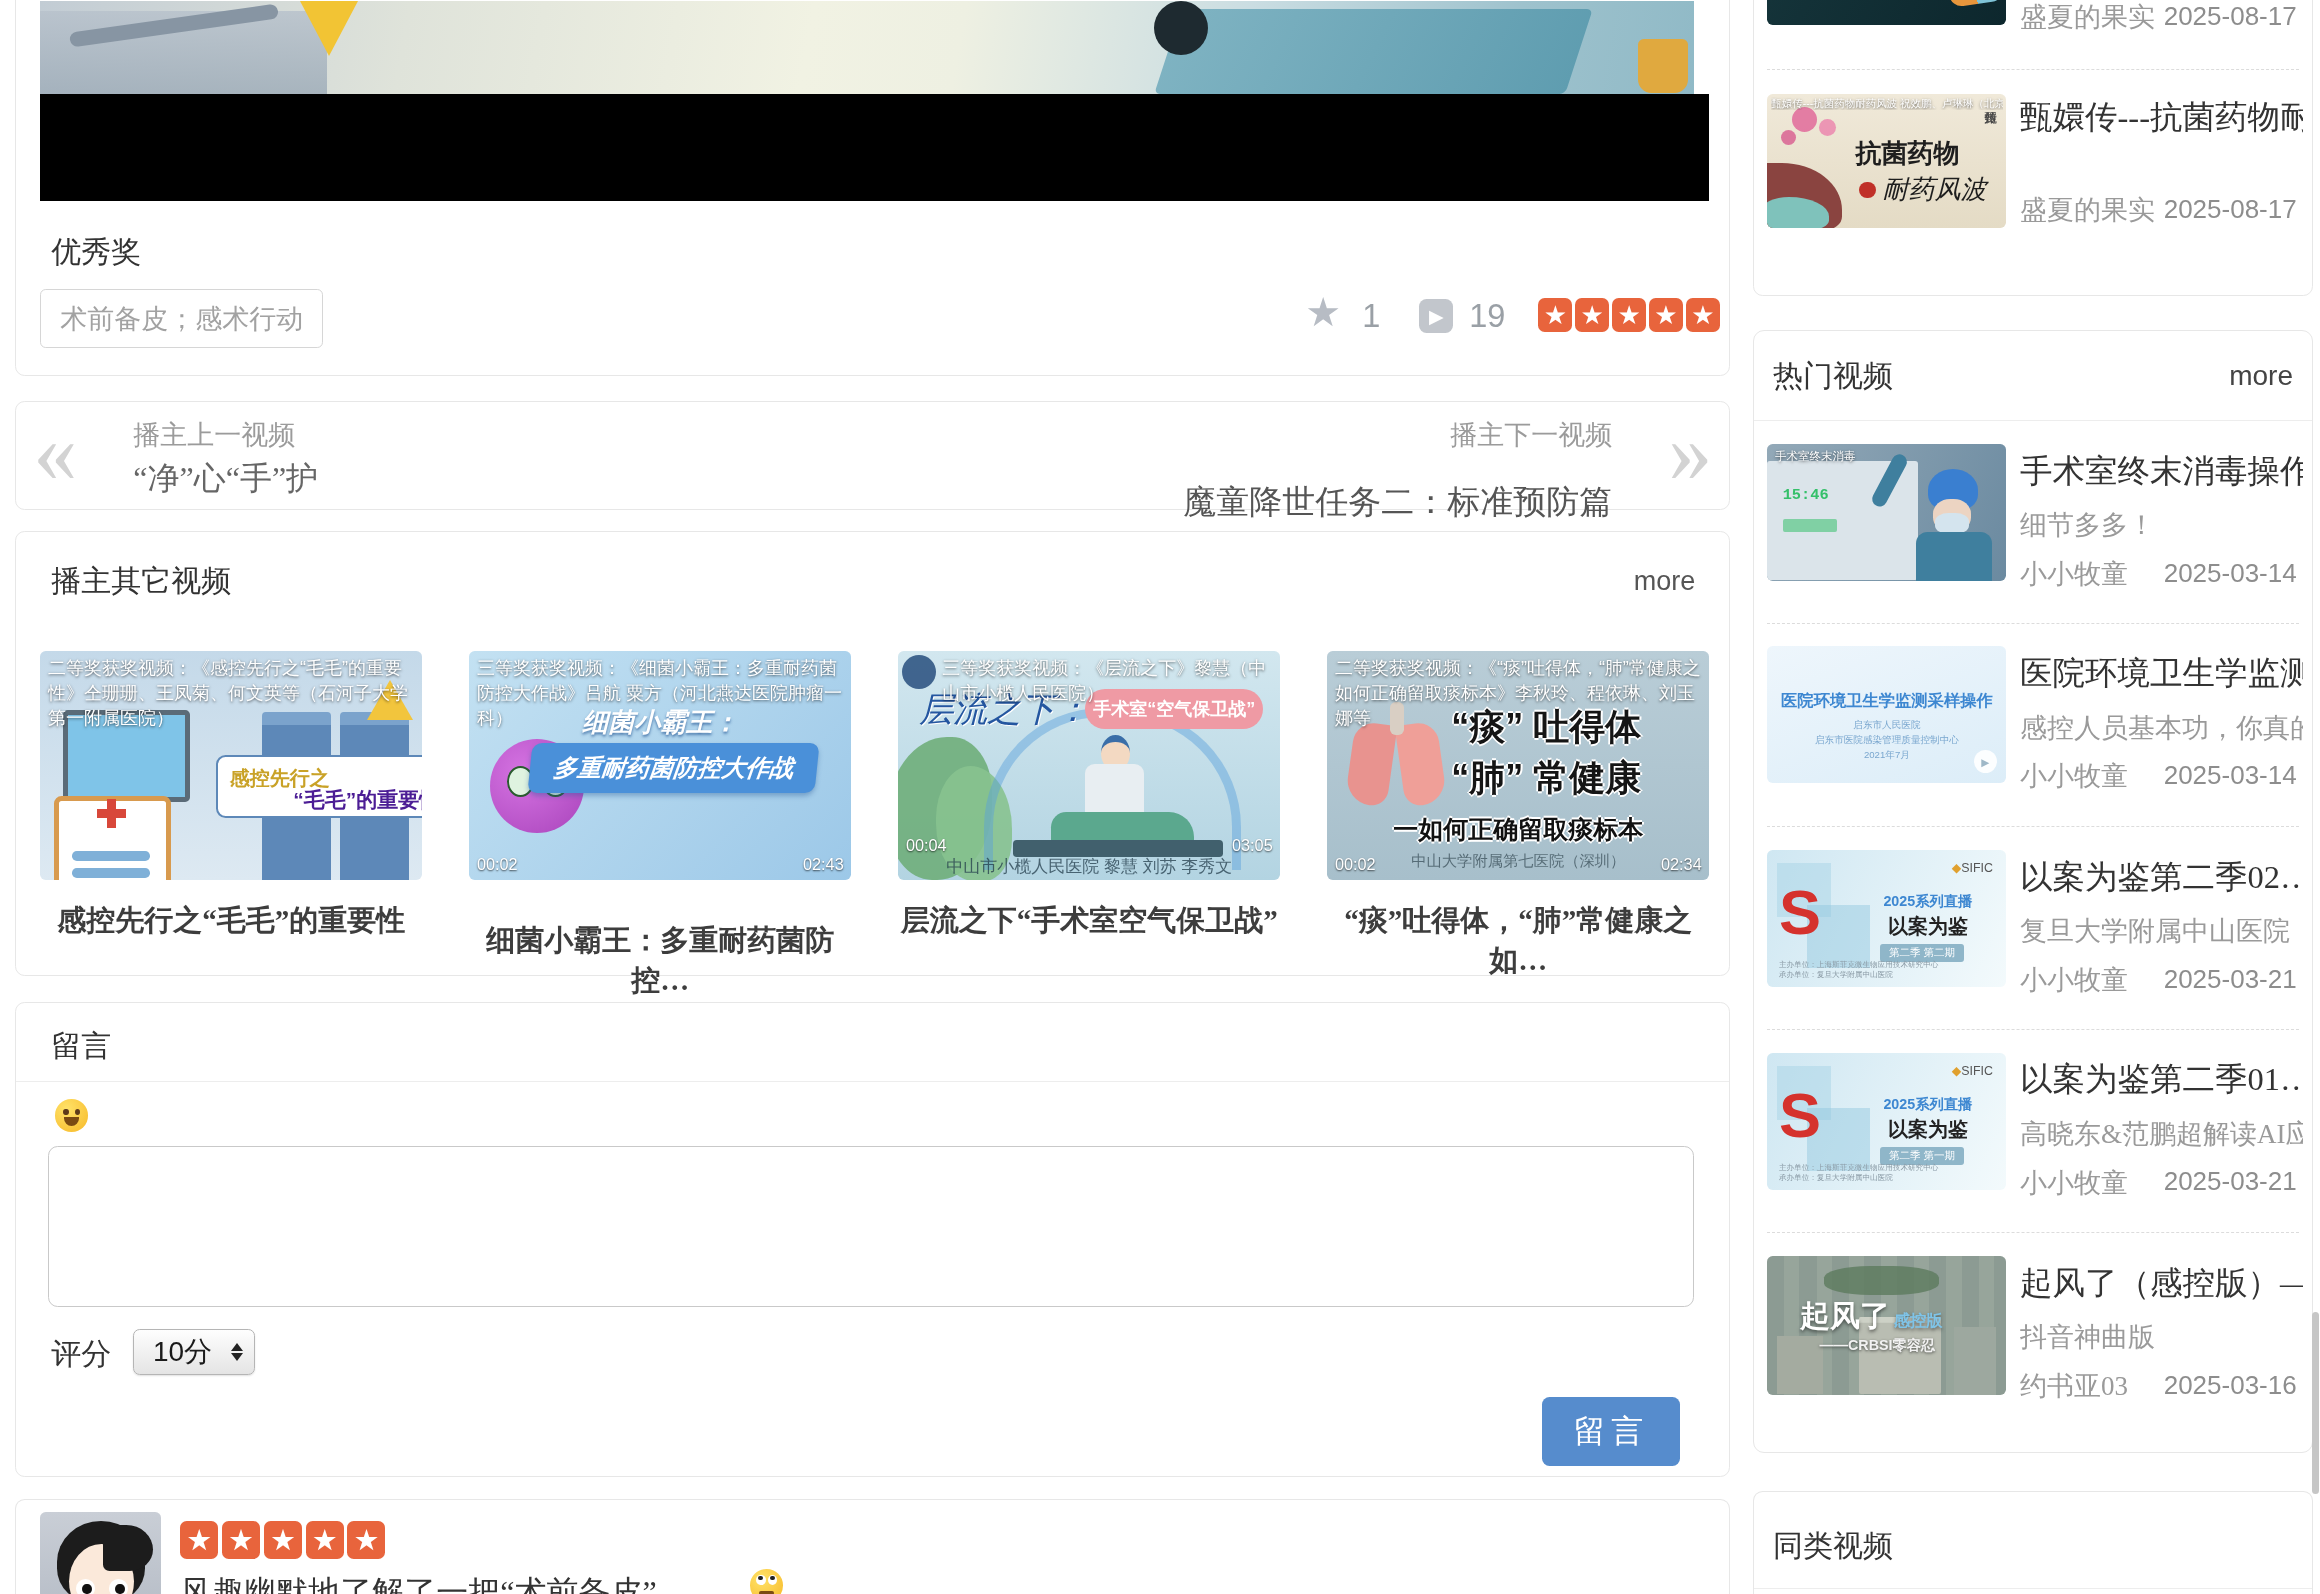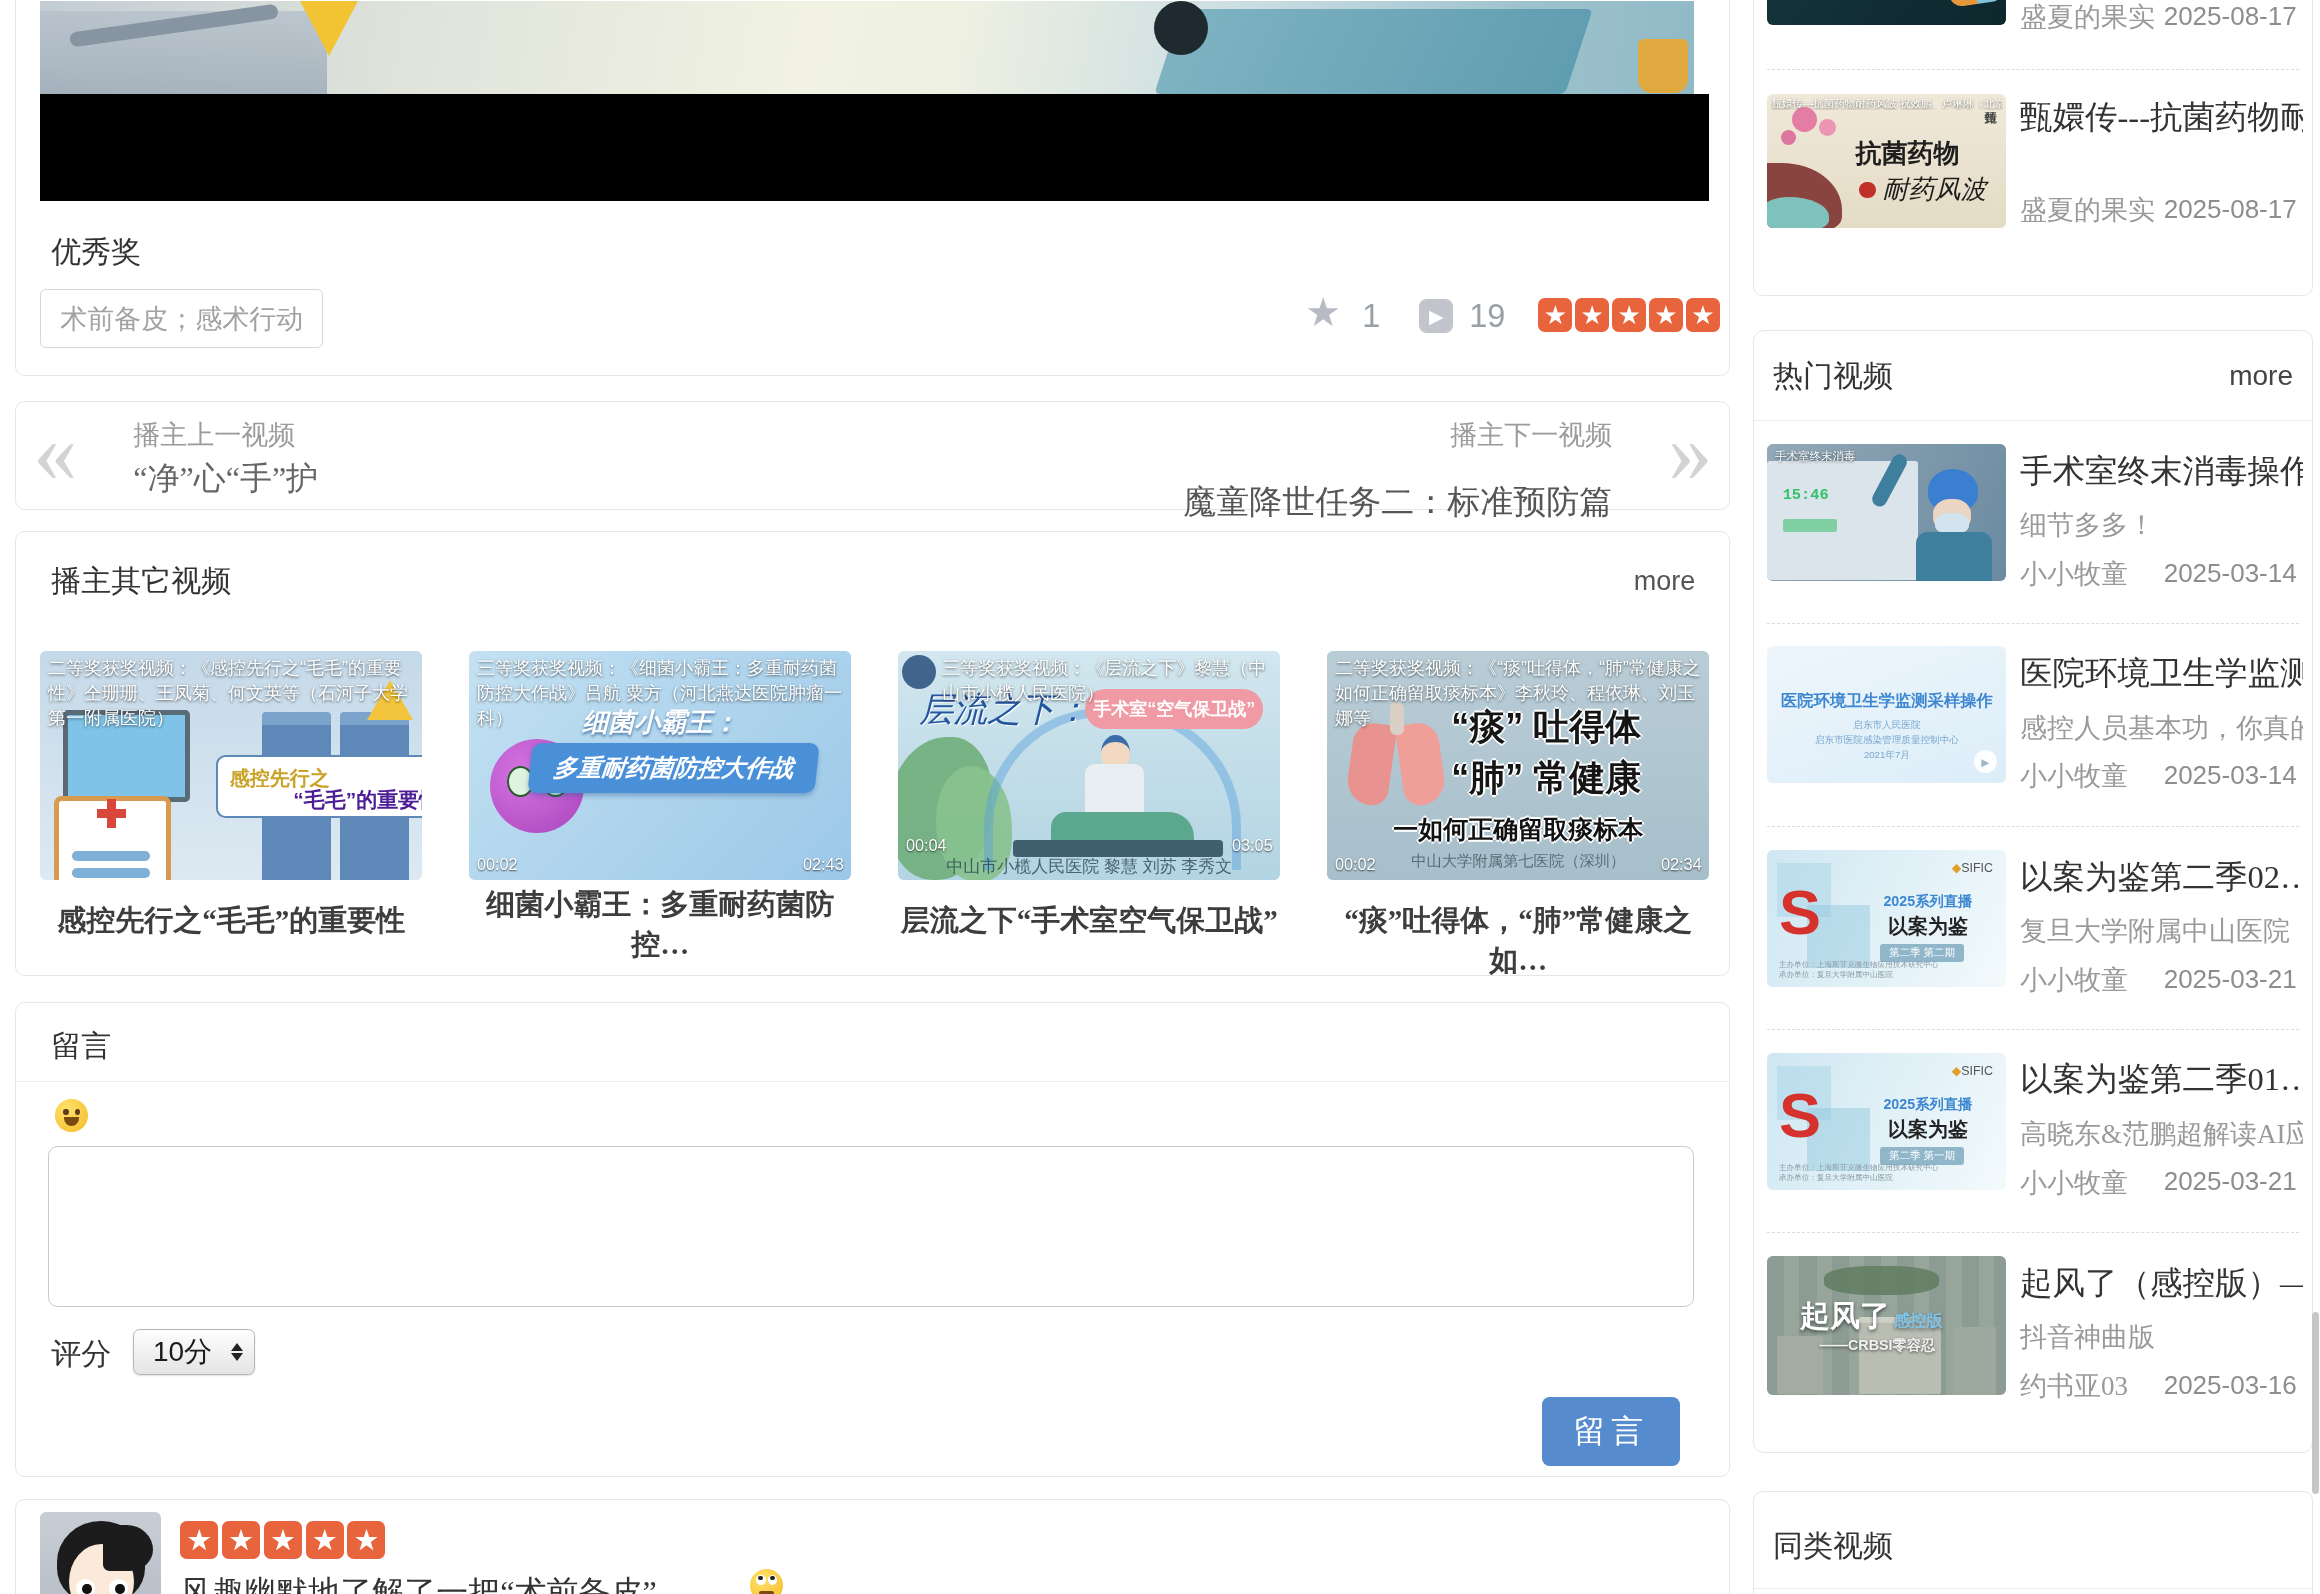--- a/index.html
+++ b/index.html
@@ -113,21 +113,21 @@
         <div class="abs" style="left:52px;top:27px;width:23px;height:27px;border-radius:50%;background:#dff3e0;border:2.9px solid #2a5b2f;"></div>
       </div>
       <div class="abs" style="left:0;right:0;top:54px;text-align:center;font-size:26px;font-weight:bold;font-style:italic;color:#fff;text-shadow:0 1.9px 2.9px rgba(40,90,150,.8);">细菌小霸王：</div>
       <div class="abs" style="left:61px;top:92px;width:287px;height:50px;background:#4a90d9;border-radius:9.6px;transform:skewX(-6deg);box-shadow:0 2.9px 5.7px rgba(40,90,150,.4);display:flex;align-items:center;justify-content:center;">
         <span style="font-size:24px;font-weight:bold;font-style:italic;color:#fff;">多重耐药菌防控大作战</span>
       </div>
       <span class="ts" style="left:7.6px;">00:02</span>
       <span class="ts" style="right:7.6px;">02:43</span>
       <div class="overlay-txt">三等奖获奖视频：《细菌小霸王：多重耐药菌防控大作战》吕航 粟方（河北燕达医院肿瘤一科）</div>
     </div>
-    <div class="caption" style="left:453px;top:353px;text-align:center;">细菌小霸王：多重耐药菌防控…</div>
+    <div class="caption" style="left:453px;top:389px;text-align:center;">细菌小霸王：多重耐药菌防控…</div>
 
     <div class="thumb" style="left:882px;top:119px;width:382px;height:229px;background:linear-gradient(#d2e7ef,#b3d4e2);">
       <div class="abs" style="left:-11.5px;top:86px;width:105px;height:143px;background:#6fae7a;border-radius:60% 40% 55% 45%;opacity:.9;"></div>
       <div class="abs" style="left:38px;top:115px;width:76px;height:115px;background:#87c28f;border-radius:50% 60% 40% 55%;opacity:.9;"></div>
       <div class="abs" style="left:86px;top:57px;width:239px;height:153px;border:9.6px solid rgba(90,160,220,.45);border-bottom:none;border-radius:119px 119px 0 0;"></div>
       <div class="abs" style="left:203px;top:84px;width:29px;height:29px;border-radius:50%;background:#f3d9c2;border-top:7.6px solid #3a6ea8;"></div>
       <div class="abs" style="left:187px;top:113px;width:59px;height:67px;background:#e8eef2;border-radius:9.6px 9.6px 0 0;"></div>
       <div class="abs" style="left:153px;top:161px;width:143px;height:36px;background:#5ba88e;border-radius:15.3px 25px 3.8px 3.8px;"></div>
       <div class="abs" style="left:115px;top:189px;width:210px;height:17px;background:#41606d;border-radius:3.8px;"></div>
       <div class="abs" style="left:3.8px;top:3.8px;width:34px;height:34px;border-radius:50%;background:#274d7c;opacity:.85;"></div>

